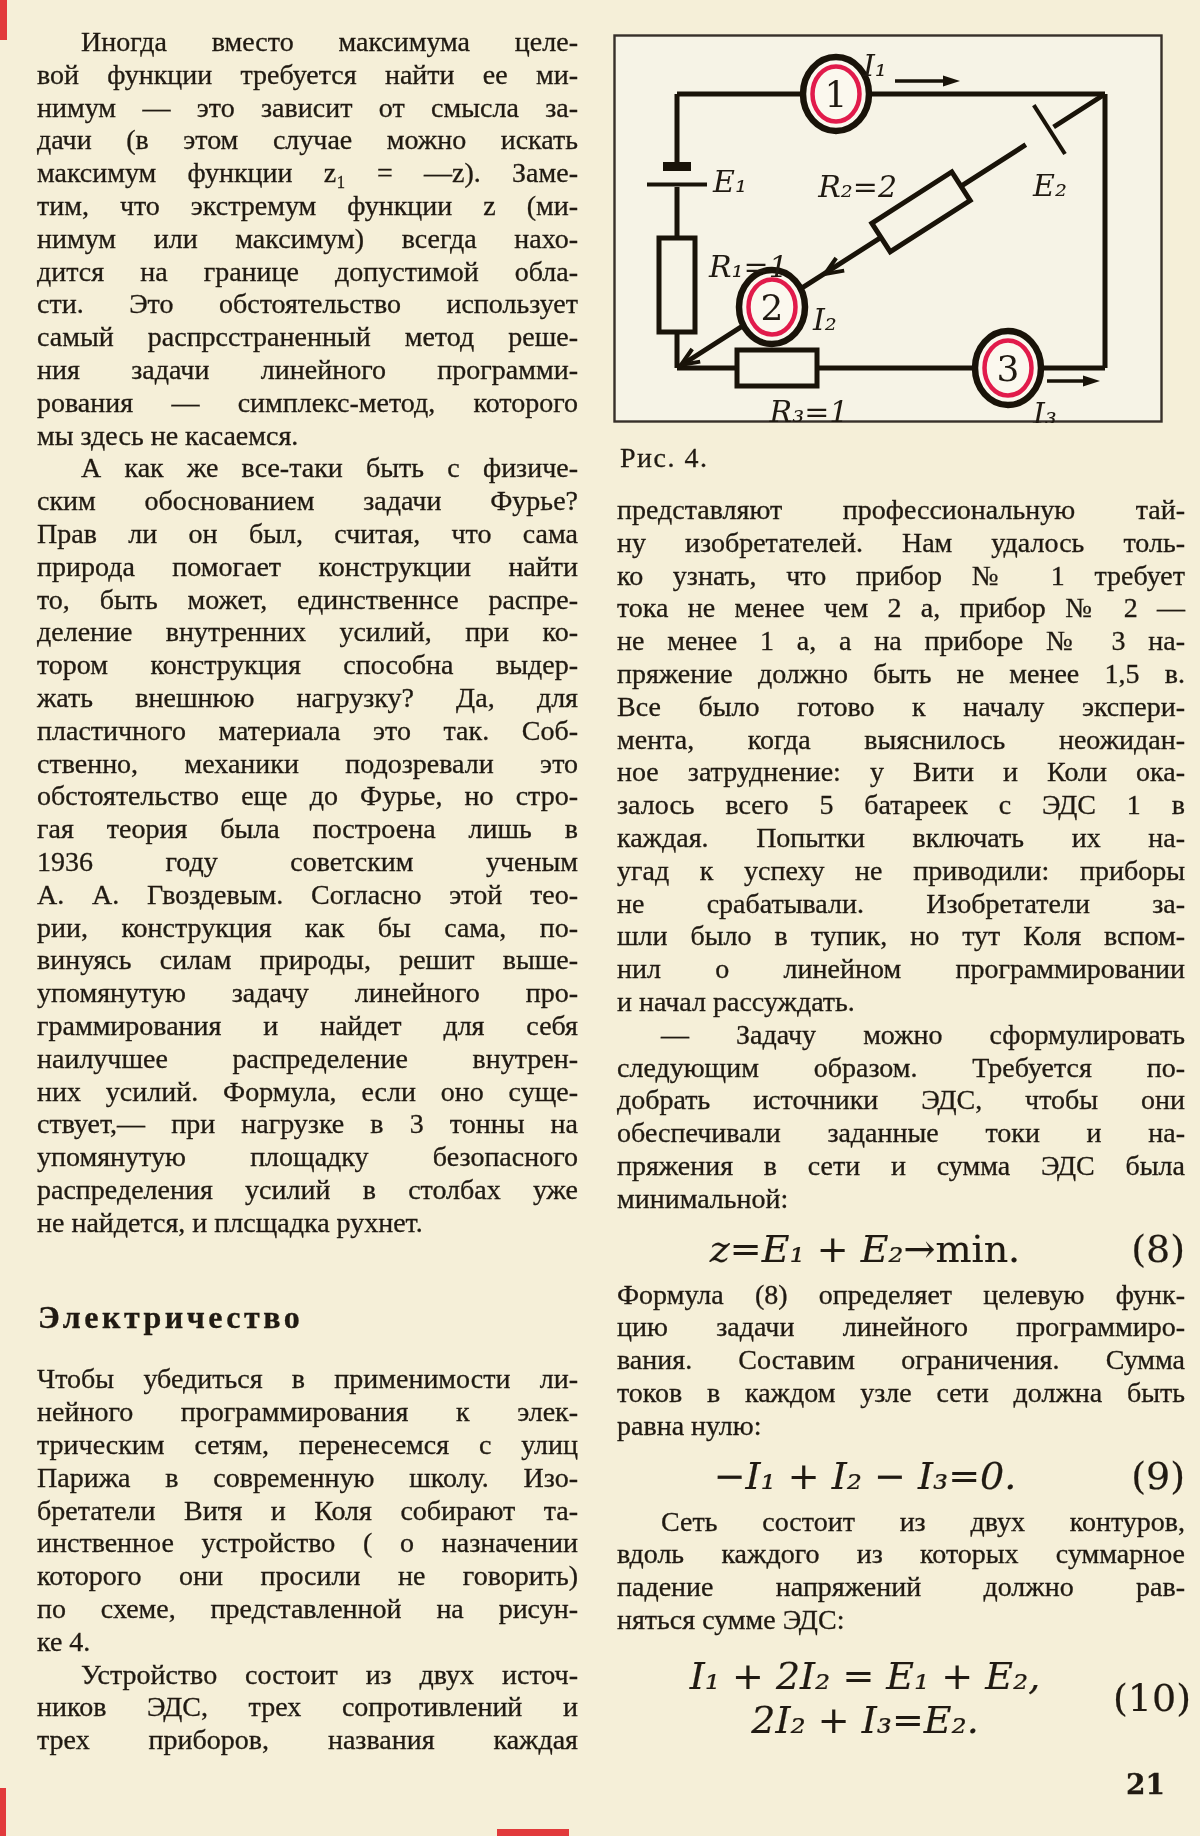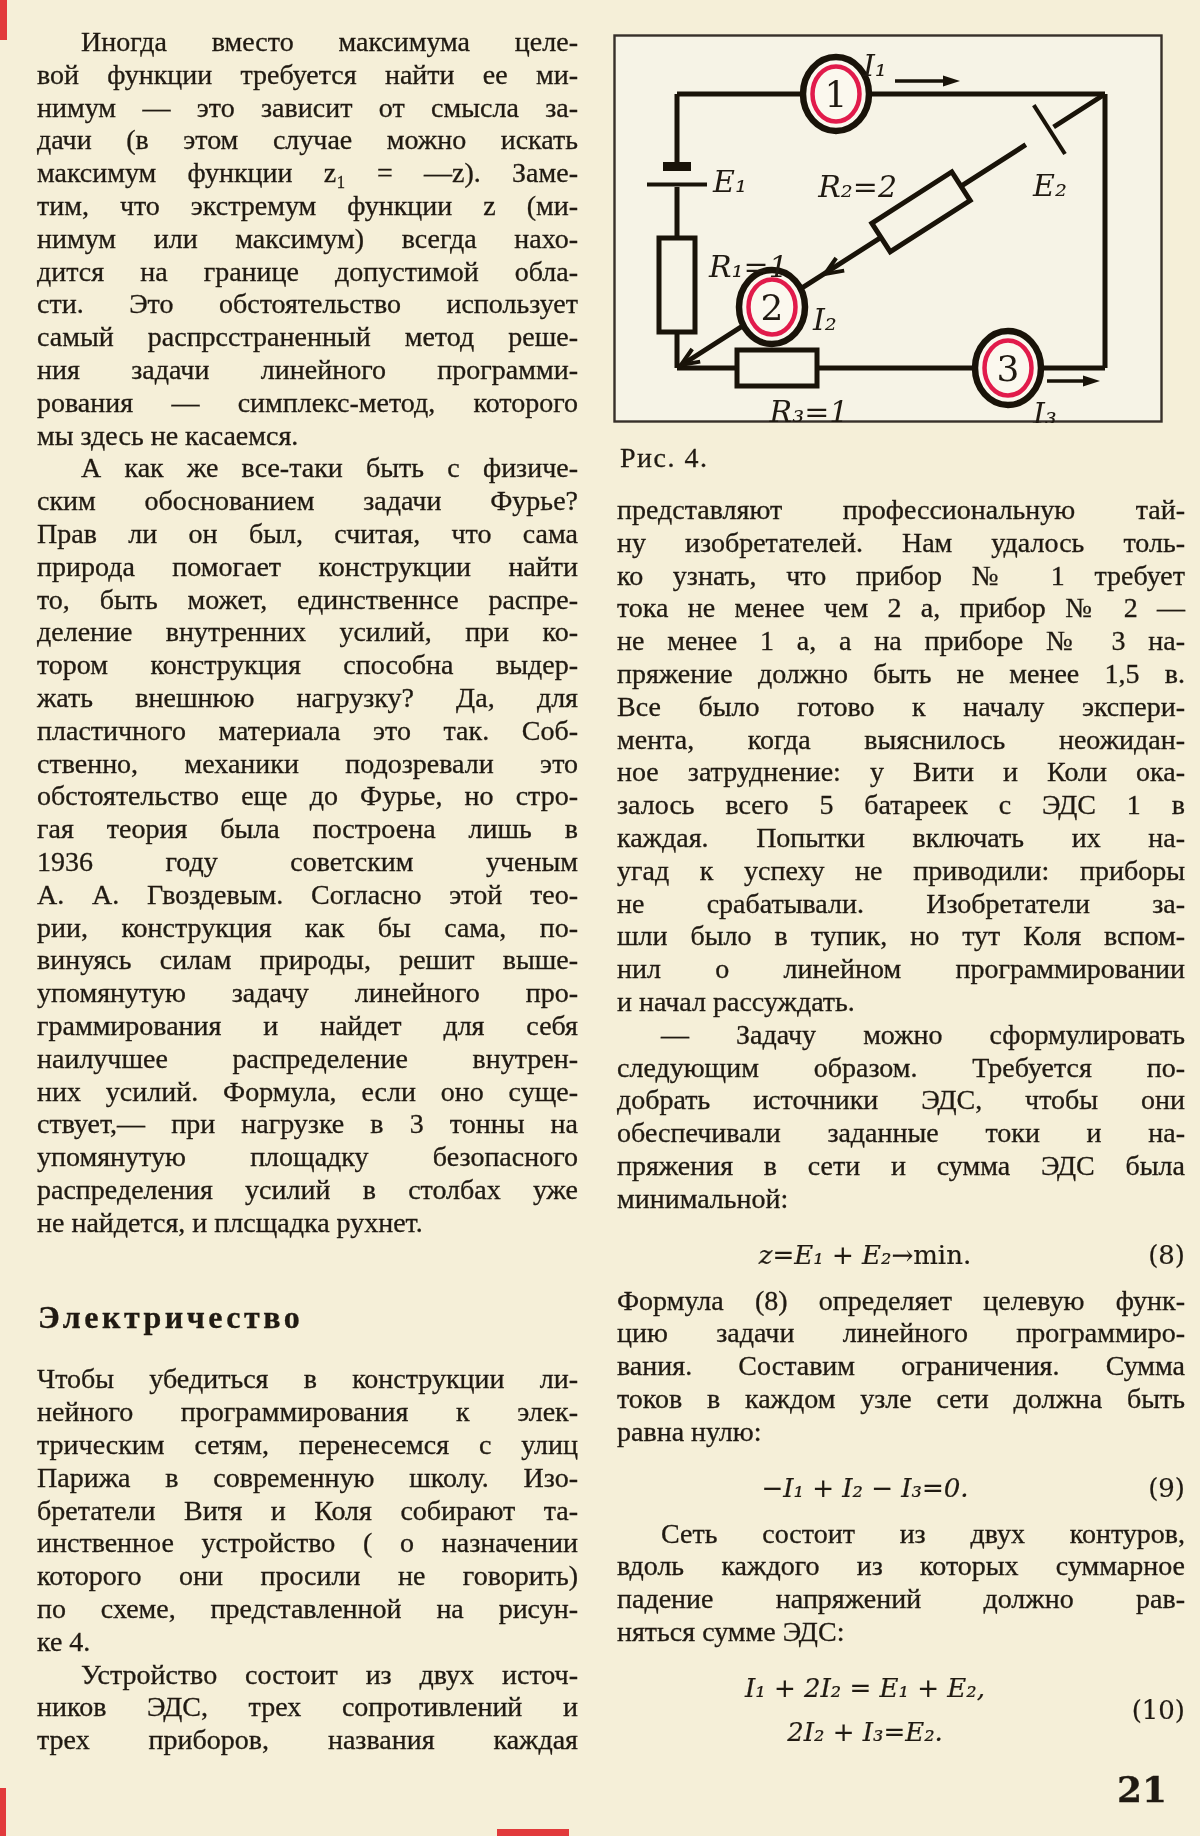--- a/index.html
+++ b/index.html
@@ -17,30 +17,30 @@
   .col{position:absolute;}
   .col-left{left:37px;top:26px;width:541px;}
   .col-right{left:617px;top:0;width:568px;}
   .para{font-size:28px;line-height:32.8px;}
   .tl{text-align:justify;text-align-last:justify;}
   .tl.last{text-align-last:left;}
   .para.indent .tl:first-child{text-indent:44px;}
   .heading{font-size:32px;font-weight:bold;letter-spacing:3.5px;margin:60px 0 27px 1px;}
   .fig-svg{display:block;margin:34px 0 0 -4px;}
   .caption{font-size:28px;letter-spacing:1.5px;margin:19px 0 20px 3px;}
-  .equation{display:flex;align-items:center;font-size:26px;line-height:40px;margin:19px 0 10px;
+  .equation{display:flex;align-items:center;font-size:38px;line-height:40px;margin:13px 0 10px;
     font-family:"DejaVu Serif",serif;-webkit-text-stroke:0.2px currentColor;}
   .eq-body{flex:1;text-align:center;}
   .eq-it{font-style:italic;}
   .eq-rm{font-style:normal;}
   .eq-num{width:72px;text-align:right;}
   .eq2{margin-top:17px;justify-content:center;}
   .eq2 .eq-line{line-height:44px;font-style:italic;}
   .pagenum{position:absolute;top:1768px;left:1117px;width:48px;text-align:right;
-    font-size:36px;font-weight:bold;font-family:"DejaVu Serif",serif;}
+    font-size:28px;font-weight:bold;font-family:"DejaVu Serif",serif;}
   .artifact{position:absolute;background:var(--artifact);}
   #art-top-left{left:0;top:0;width:7px;height:40px;}
   #art-bottom-left{left:0;top:1788px;width:6px;height:48px;}
   #art-bottom-center{left:497px;top:1829px;width:72px;height:7px;}
   
   .frame{fill:var(--paper_light);stroke:#37302a;stroke-width:2.4;}
   .wire{stroke:#191309;stroke-width:5;fill:none;stroke-linecap:butt;}
   .wire-thin{stroke:#191309;stroke-width:3.5;fill:none;}
   .comp{fill:var(--paper_light);stroke:#191309;stroke-width:5;}
   .bar-thick{fill:#191309;stroke:none;}
@@ -97,21 +97,21 @@
         <div class="tl">граммирования и найдет для себя</div>
         <div class="tl">наилучшее распределение внутрен-</div>
         <div class="tl">них усилий. Формула, если оно суще-</div>
         <div class="tl">ствует,— при нагрузке в 3 тонны на</div>
         <div class="tl">упомянутую площадку безопасного</div>
         <div class="tl">распределения усилий в столбах уже</div>
         <div class="tl last">не найдется, и плсщадка рухнет.</div>
       </div>
       <div class="heading">Электричество</div>
       <div class="para">
-        <div class="tl">Чтобы убедиться в конструкции ли-</div>
+        <div class="tl">Чтобы убедиться в применимости ли-</div>
         <div class="tl">нейного программирования к элек-</div>
         <div class="tl">трическим сетям, перенесемся с улиц</div>
         <div class="tl">Парижа в современную школу. Изо-</div>
         <div class="tl">бретатели Витя и Коля собирают та-</div>
         <div class="tl">инственное устройство ( о назначении</div>
         <div class="tl">которого они просили не говорить)</div>
         <div class="tl">по схеме, представленной на рисун-</div>
         <div class="tl last">ке 4.</div>
       </div>
       <div class="para indent">

